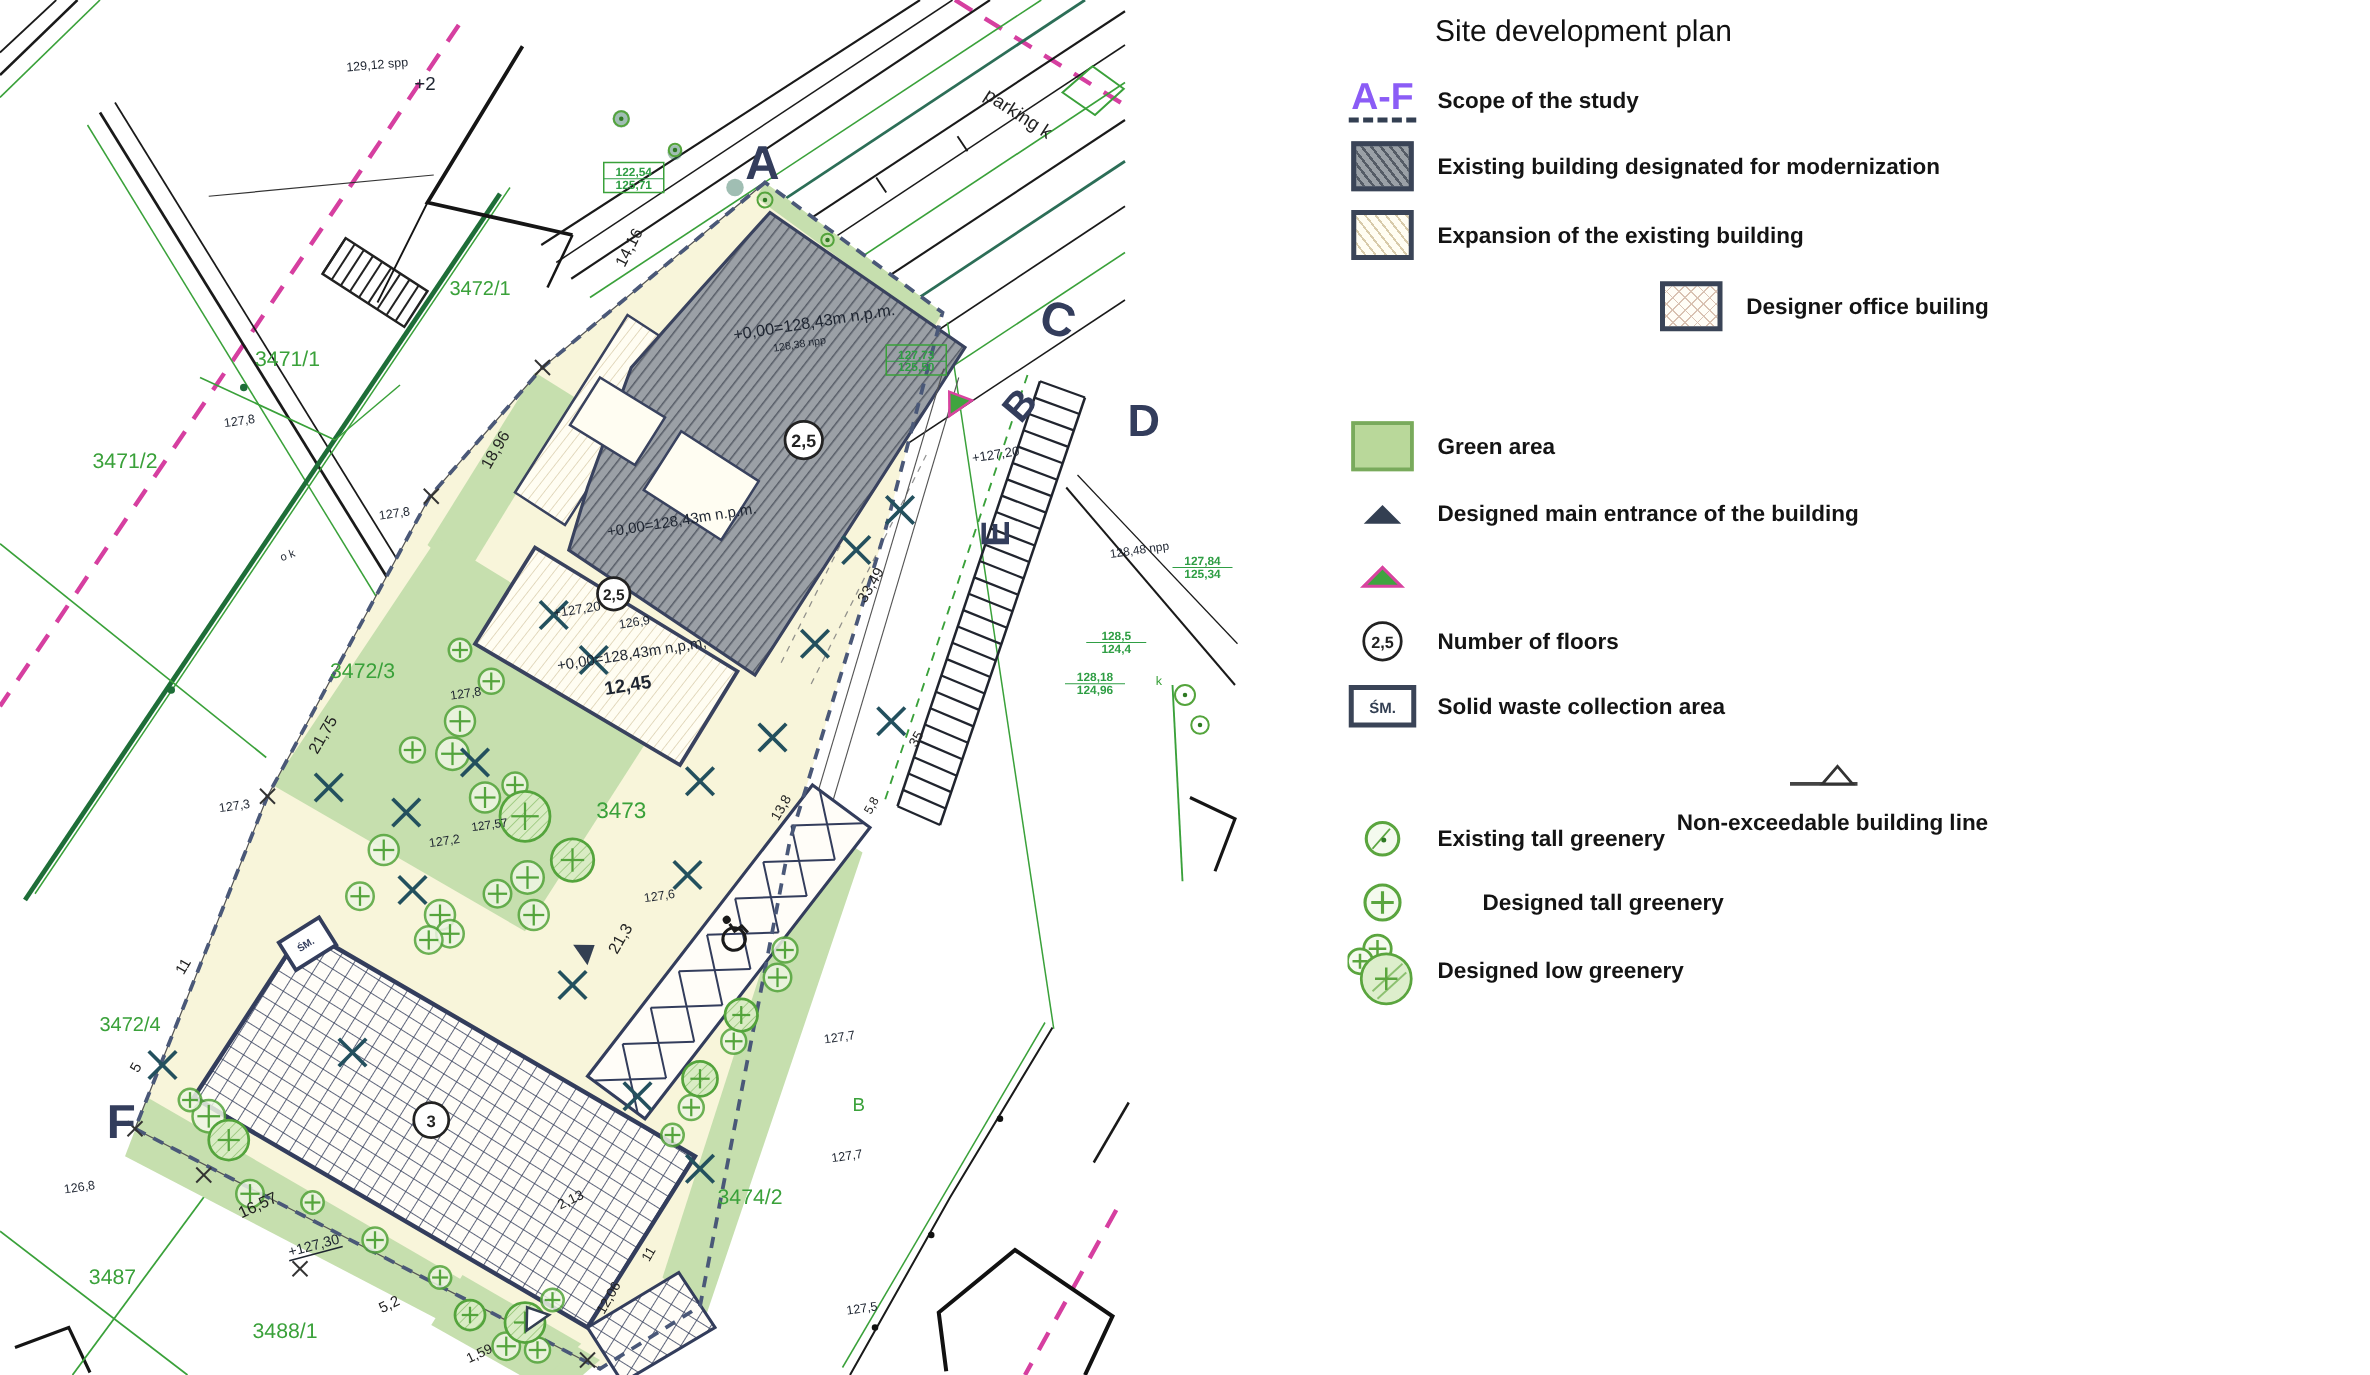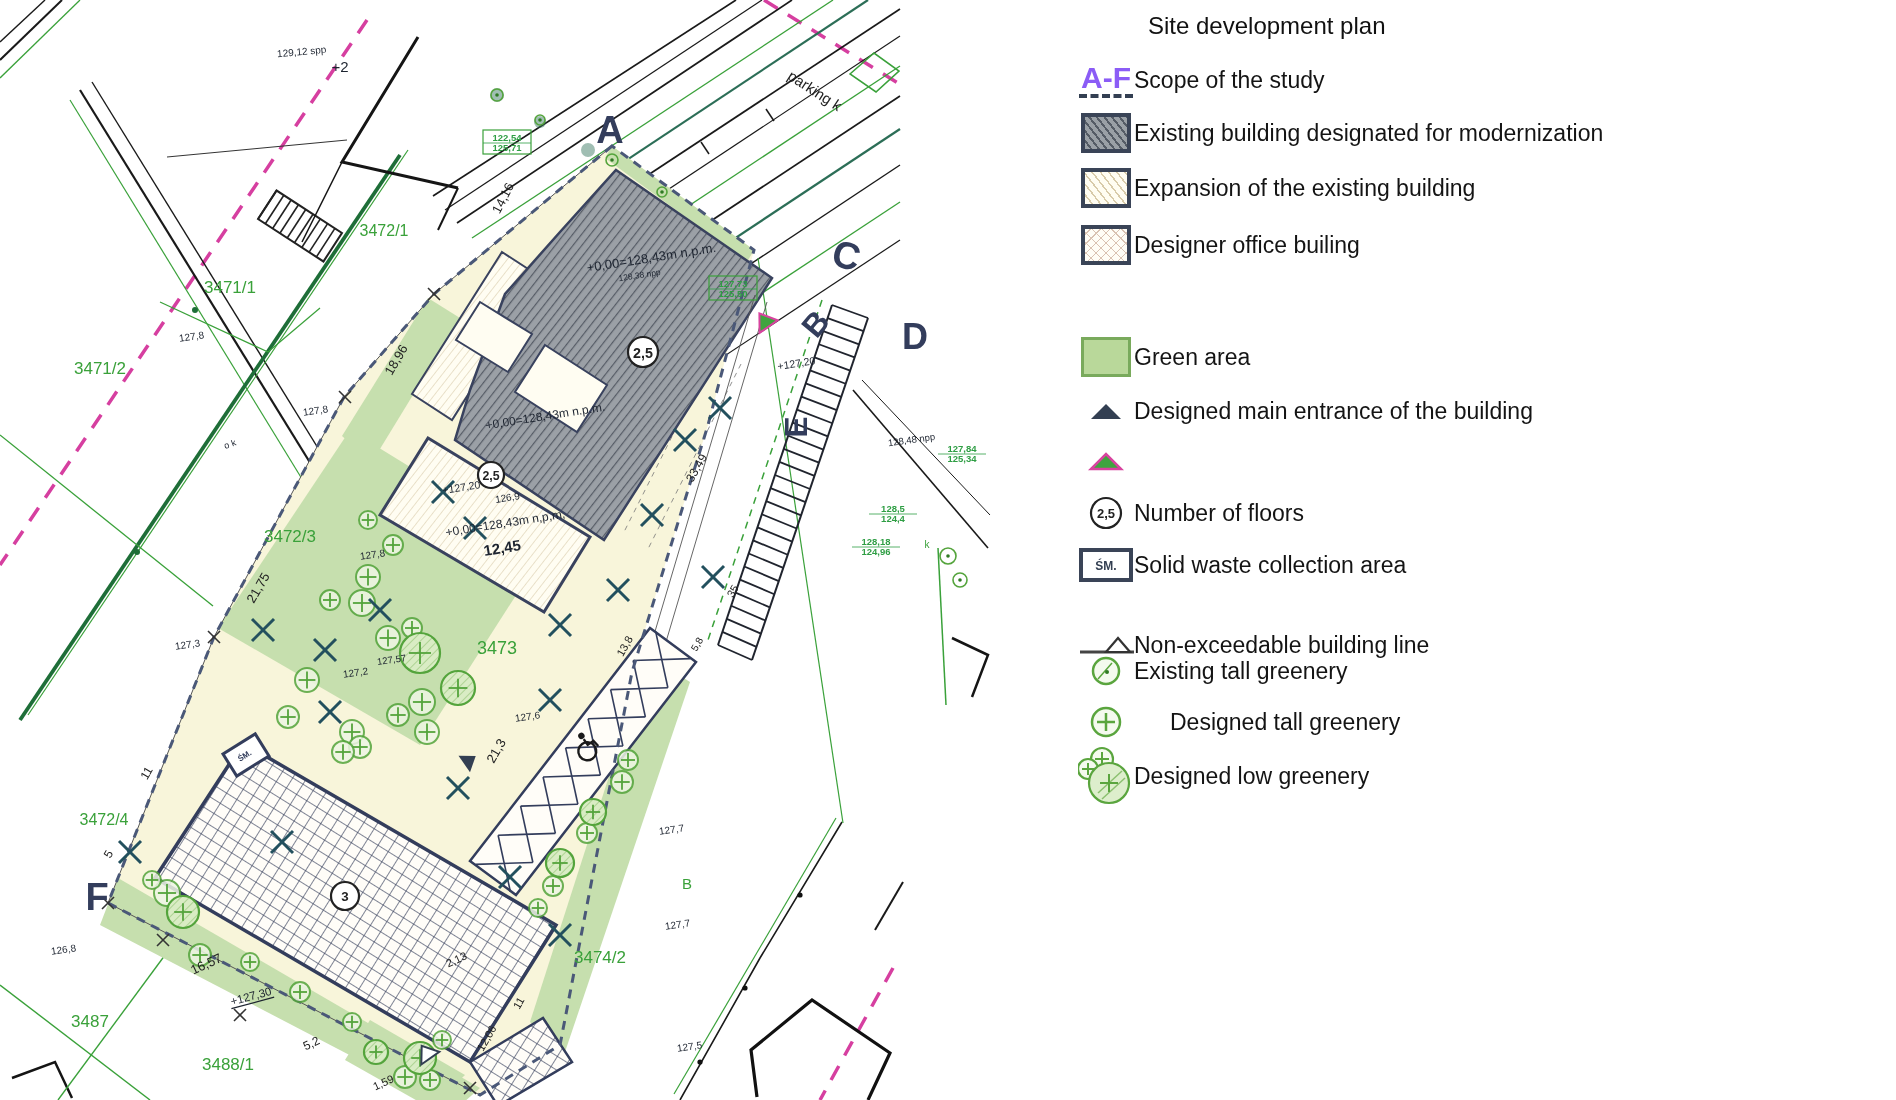--- a/index.html
+++ b/index.html
@@ -4,21 +4,21 @@
 <style>
   html,body{margin:0;padding:0;background:#fff;}
   .canvas{position:relative;width:1896px;height:1100px;background:#ffffff;overflow:hidden;
           font-family:"Liberation Sans",sans-serif;}
   #map-svg{position:absolute;left:0;top:0;}
   
   .legend{position:absolute;left:0;top:0;width:1896px;height:1100px;pointer-events:none;padding-left:46px;}
   .legend-title{position:absolute;left:1148px;top:12px;font-size:24px;color:#111;}
   .lrow{position:absolute;left:1078px;width:760px;height:50px;display:flex;align-items:center;}
   .lsym{width:56px;display:flex;justify-content:center;align-items:center;flex:0 0 56px;}
-  .ltext{font-size:23px;color:#141414;white-space:nowrap;}
+  .ltext{margin-left:16px;font-size:18px;color:#141414;white-space:nowrap;font-weight:bold;}
   .swatch{width:50px;height:40px;box-sizing:border-box;}
   .sw-modern{border:4px solid #3a4457;background:
      repeating-linear-gradient(52deg,rgba(70,77,92,0) 0 4px,#555c66 4px 6px),#9aa0a6;}
   .sw-exp{border:4px solid #3a4457;background:
      repeating-linear-gradient(52deg,rgba(0,0,0,0) 0 5px,#d8cbaa 5px 6.5px),#fffdf2;}
   .sw-designer{border:4px solid #3a4457;background:
      repeating-linear-gradient(45deg,rgba(0,0,0,0) 0 6px,#d9c2b2 6px 7px),
      repeating-linear-gradient(-45deg,rgba(0,0,0,0) 0 6px,#d9c2b2 6px 7px),#fffdf6;}
   .sw-paved{background:#faf7dc;height:44px;}
   .sw-green{background:#b9d89a;border:3px solid #79aa5c;}
@@ -651,21 +651,21 @@
       <span class="ltext">Existing building designated for modernization</span>
     </div>
 
     <div class="lrow" style="top:163px;">
       <div class="lsym">
           <div class="swatch sw-exp"></div>
         </div>
       <span class="ltext"> Expansion of the existing building</span>
     </div>
 
-    <div class="lrow" style="top:220px;">
+    <div class="lrow" style="top:220px;justify-content:center;">
       <div class="lsym">
           <div class="swatch sw-designer"></div>
         </div>
       <span class="ltext">Designer office builing</span>
     </div>
 
 
     <div class="lrow" style="top:332px;text-align:center;">
       <div class="lsym">
           <div class="swatch sw-green"></div>
@@ -703,21 +703,21 @@
     <div class="lrow" style="top:540px;">
       <div class="lsym">
           <svg width="56" height="36">
         <rect x="3" y="3" width="50" height="30" fill="#fff" stroke="#3a4457" stroke-width="4"></rect>
         <text x="28" y="23" text-anchor="middle" font-size="12" font-weight="bold" font-family="Liberation Sans, sans-serif" fill="#333f52">ŚM.</text>
           </svg>
         </div>
       <span class="ltext">Solid waste collection area</span>
     </div>
 
-    <div class="lrow" style="top:620px;">
+    <div class="lrow" style="top:592px;flex-direction:column;">
       <div class="lsym">
           <svg width="80" height="30">
         <line x1="2" y1="22" x2="78" y2="22" stroke="#444" stroke-width="3"></line>
         <polygon points="28,22 40,8 52,22" fill="#fff" stroke="#333" stroke-width="2.2"></polygon>
           </svg>
         </div>
       <span class="ltext">Non-exceedable building line</span>
     </div>
 
     <div class="lrow" style="top:646px;">

